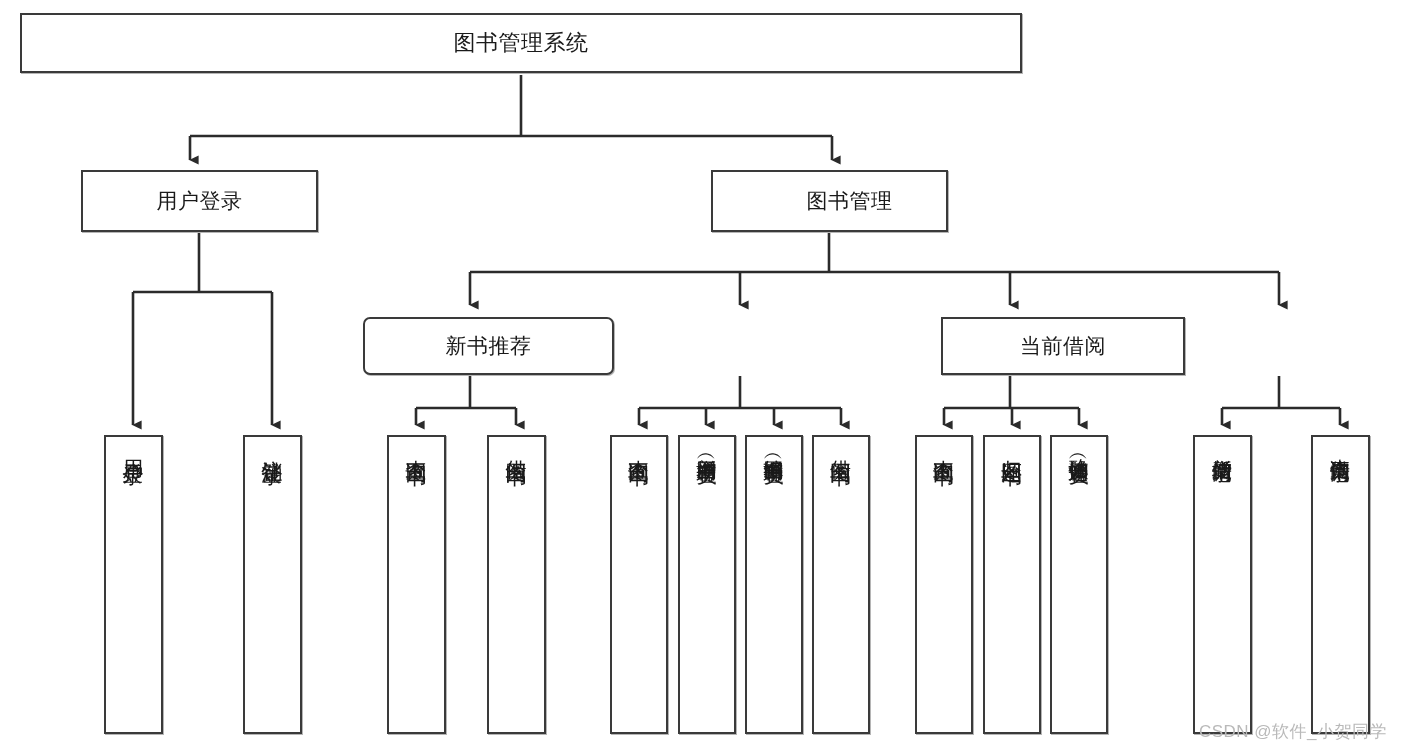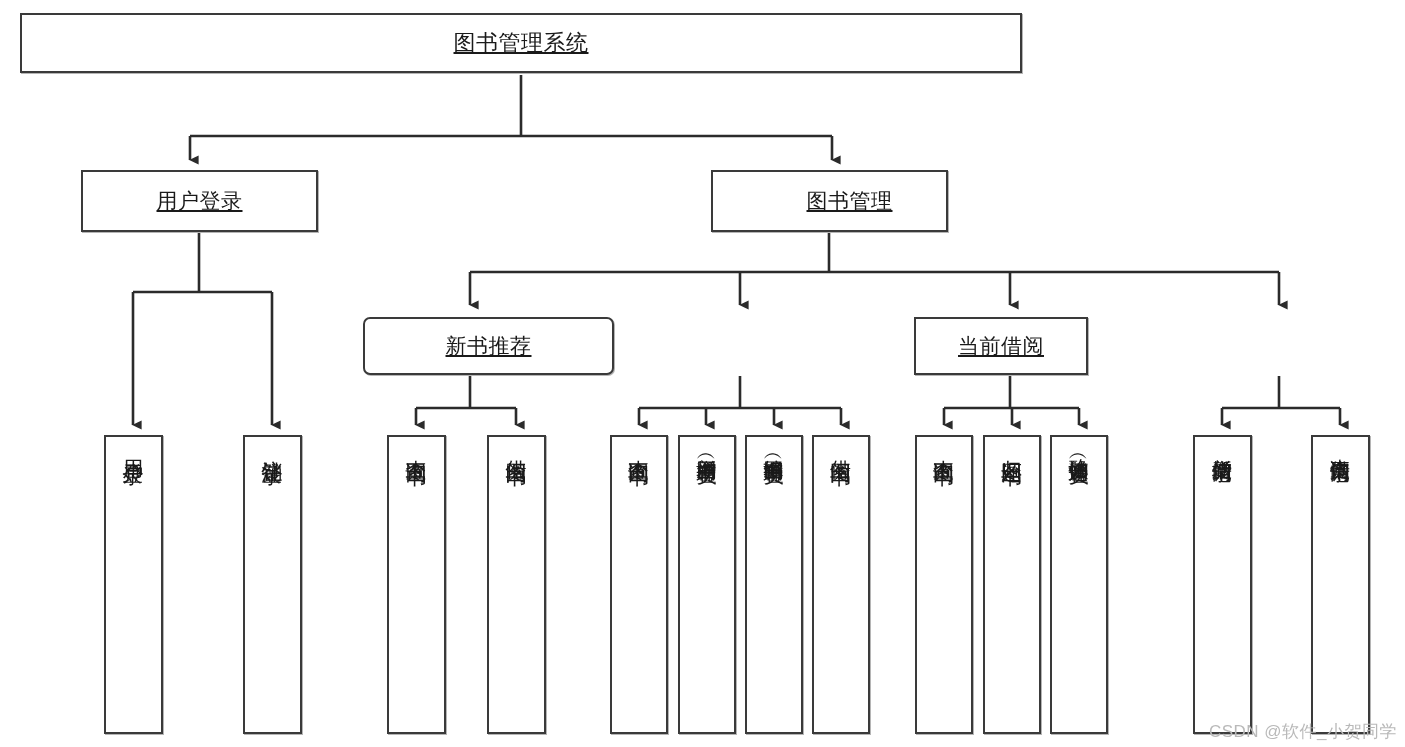--- a/index.html
+++ b/index.html
@@ -41,21 +41,20 @@
   .node-label {
     display: block;
     text-align: center;
     line-height: 1.18;
     letter-spacing: 0.5px;
   }
   
   .node.horiz .node-label {
     font-size: 21px;
     white-space: nowrap;
-    text-decoration: underline;
   }
   .node.root .node-label {
     font-size: 22px;
   }
   
   .node.vert {
     align-items: flex-start;
     padding-top: 6px;
   }
   .node.vert .node-label {
@@ -66,21 +65,21 @@
     letter-spacing: 2px;
     white-space: nowrap;
     margin: 0 auto;
   }
   .node.vert.tall .node-label {
     font-size: 20px;
     letter-spacing: 1px;
   }
   .watermark {
     position: absolute;
-    right: 8px;
+    right: 18px;
     bottom: 4px;
     font-size: 17px;
     color: #b9b9b9;
     white-space: nowrap;
     z-index: 5;
     letter-spacing: 0.5px;
     margin-top: 36px;
   }
 </style>
 </head>
@@ -148,21 +147,21 @@
 
   <div class="node horiz" style="left:711px; top:170px; width:237px; height:62px;padding-left:40px;">
     <span class="node-label">图书管理</span>
   </div>
 
   <div class="node horiz" style="left:363px; top:317px; width:251px; height:58px;border-radius:7px;">
     <span class="node-label">新书推荐</span>
   </div>
 
 
-  <div class="node horiz" style="left:914px; top:317px; width:174px; height:58px;">
+  <div class="node horiz" style="left:941px; top:317px; width:244px; height:58px;">
     <span class="node-label">当前借阅</span>
   </div>
 
 
   <div class="node vert" style="left:104px; top:435px; width:59px; height:299px;">
     <span class="node-label">用户登录</span>
   </div>
 
   <div class="node vert" style="left:243px; top:435px; width:59px; height:299px;">
     <span class="node-label">注销登录</span>

